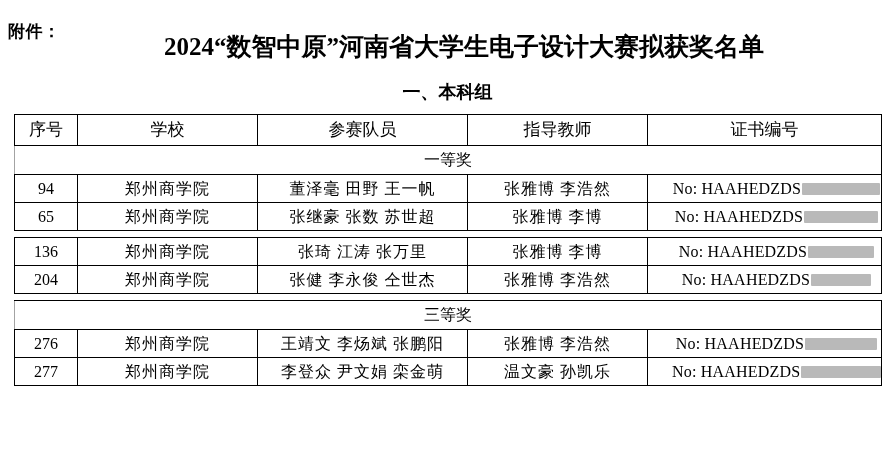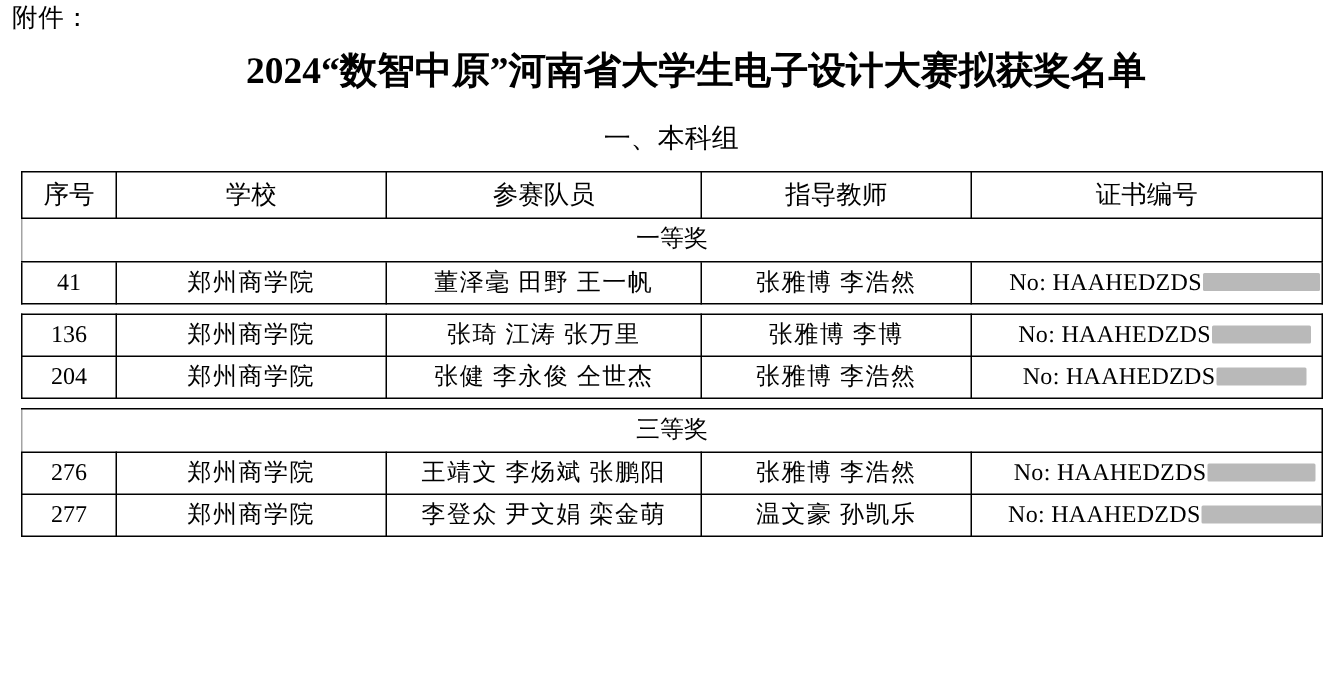--- a/index.html
+++ b/index.html
@@ -16,45 +16,46 @@
   }
   .page {
     position: relative;
     width: 895px;
     height: 455px;
     box-sizing: border-box;
   }
   .attachment-label {
     position: absolute;
     left: 8px;
-    top: 0;
+    top: 20px;
     font-size: 17px;
     font-family: "Liberation Serif", "DejaVu Serif", serif;
     letter-spacing: 0.5px;
+    font-weight: bold;
   }
   .doc-title {
     position: absolute;
     left: 0;
     right: 0;
     top: 30px;
     text-align: center;
     font-size: 25px;
     font-weight: bold;
     font-family: "Liberation Serif", "DejaVu Serif", serif;
     letter-spacing: 0px;
     margin-left: 33px;
   }
   .section-heading {
     position: absolute;
     left: 0;
     right: 0;
     top: 80px;
     text-align: center;
     font-size: 18px;
-    font-weight: normal;
+    font-weight: bold;
     font-family: "Liberation Serif", "DejaVu Serif", serif;
   }
   .table-wrap {
     position: absolute;
     left: 14px;
     top: 114px;
     width: 867px;
   }
   table.award-table {
     border-collapse: collapse;
@@ -145,26 +146,33 @@
             <td>序号</td>
             <td>学校</td>
             <td>参赛队员</td>
             <td>指导教师</td>
             <td>证书编号</td>
           </tr>
           <tr class="award-level">
             <td colspan="5">一等奖</td>
           </tr>
           <tr>
-            <td>41</td>
+            <td>94</td>
             <td class="school-cell">郑州商学院</td>
             <td class="members-cell">董泽毫 田野 王一帆</td>
             <td class="teachers-cell">张雅博 李浩然</td>
             <td class="cert-cell"><span class="cert-text">No:  HAAHEDZDS</span><span class="redaction" style="width: 78px; background: rgb(185, 185, 185);"></span></td>
           </tr>
+          <tr>
+            <td>65</td>
+            <td class="school-cell">郑州商学院</td>
+            <td class="members-cell">张继豪 张数 苏世超</td>
+            <td class="teachers-cell">张雅博 李博</td>
+            <td class="cert-cell"><span class="cert-text">No:  HAAHEDZDS</span><span class="redaction" style="width: 74px; background: rgb(185, 185, 185);"></span></td>
+          </tr>
           <tr class="spacer">
             <td colspan="5"></td>
           </tr>
           <tr>
             <td>136</td>
             <td class="school-cell">郑州商学院</td>
             <td class="members-cell">张琦 江涛 张万里</td>
             <td class="teachers-cell">张雅博 李博</td>
             <td class="cert-cell"><span class="cert-text">No:  HAAHEDZDS</span><span class="redaction" style="width: 66px; background: rgb(185, 185, 185);"></span></td>
           </tr>

